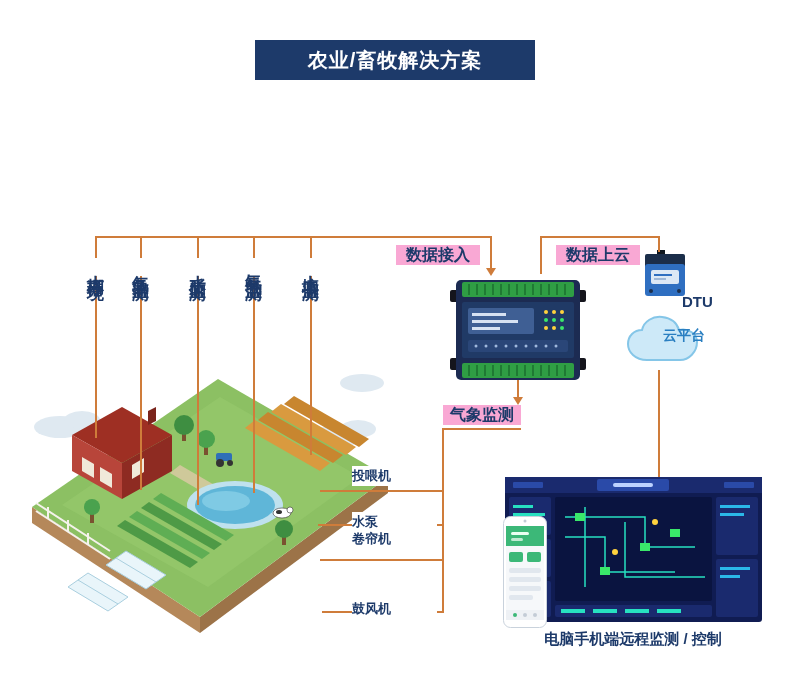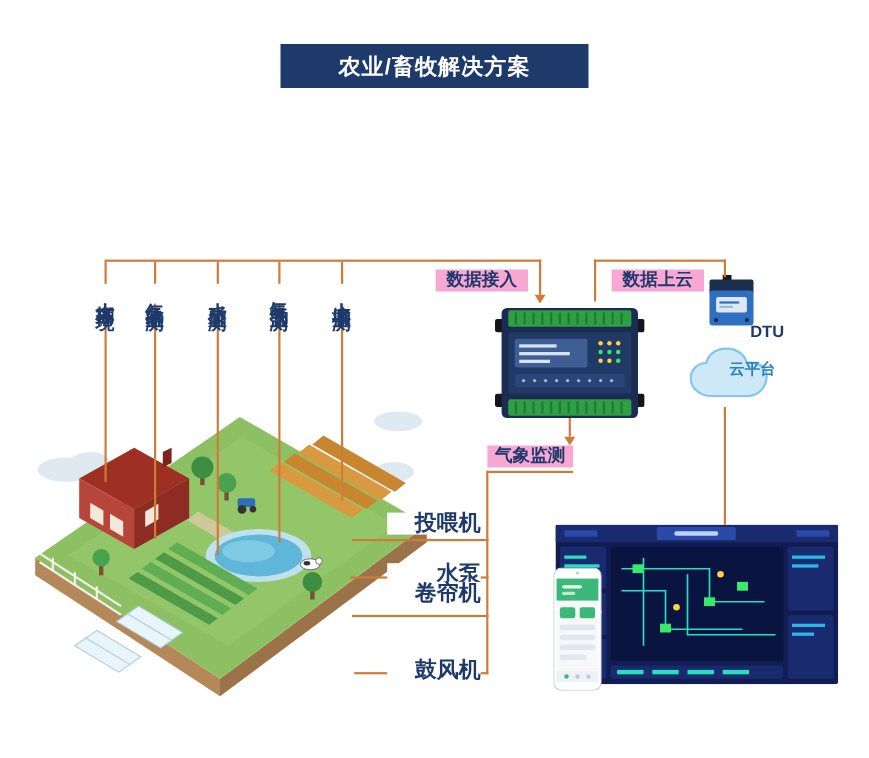--- a/index.html
+++ b/index.html
@@ -37,22 +37,22 @@
     position:absolute;color:var(--navy);font-weight:bold;font-size:16px;
     text-align:center;background:#f9a8d4;line-height:20px;
   }
   .vlabel{
     position:absolute;writing-mode:vertical-rl;text-orientation:upright;
     font-size:17px;font-weight:bold;color:var(--navy);
     letter-spacing:3px;line-height:22px;background:#ffffff;
     padding:3px 0;top:258px;
   }
   .out-label{
-    position:absolute;width:85px;text-align:right;
-    font-size:20px;font-weight:bold;color:var(--navy);
+    position:absolute;width:85px;
+    font-size:13px;font-weight:bold;color:var(--navy);
     background:#ffffff;line-height:20px;
   }
   .dtu-label{
     position:absolute;left:682px;top:293px;
     font-size:15px;font-weight:bold;color:var(--navy);
   }
   .cloud-text{
     position:absolute;left:625px;top:327px;width:80px;
     text-align:right;font-size:14px;font-weight:bold;color:#2a7fc1;
   }
@@ -357,14 +357,15 @@
   <div class="flow-label" style="left:396px;top:245px;width:84px;">数据接入</div>
   <div class="flow-label" style="left:556px;top:245px;width:84px;">数据上云</div>
   <div class="flow-label" style="left:443px;top:405px;width:78px;">气象监测</div>
   <div class="dtu-label">DTU</div>
 
   <div class="out-label" style="left:352px;top:466px;">投喂机</div>
   <div class="out-label" style="left:352px;top:512px;">水泵</div>
   <div class="out-label" style="left:352px;top:529px;">卷帘机</div>
   <div class="out-label" style="left:352px;top:587px;margin-top:12px;">鼓风机</div>
 
+  <div class="caption">电脑手机端远程监测 / 控制</div>
 
 </div>
 
 </body></html>

